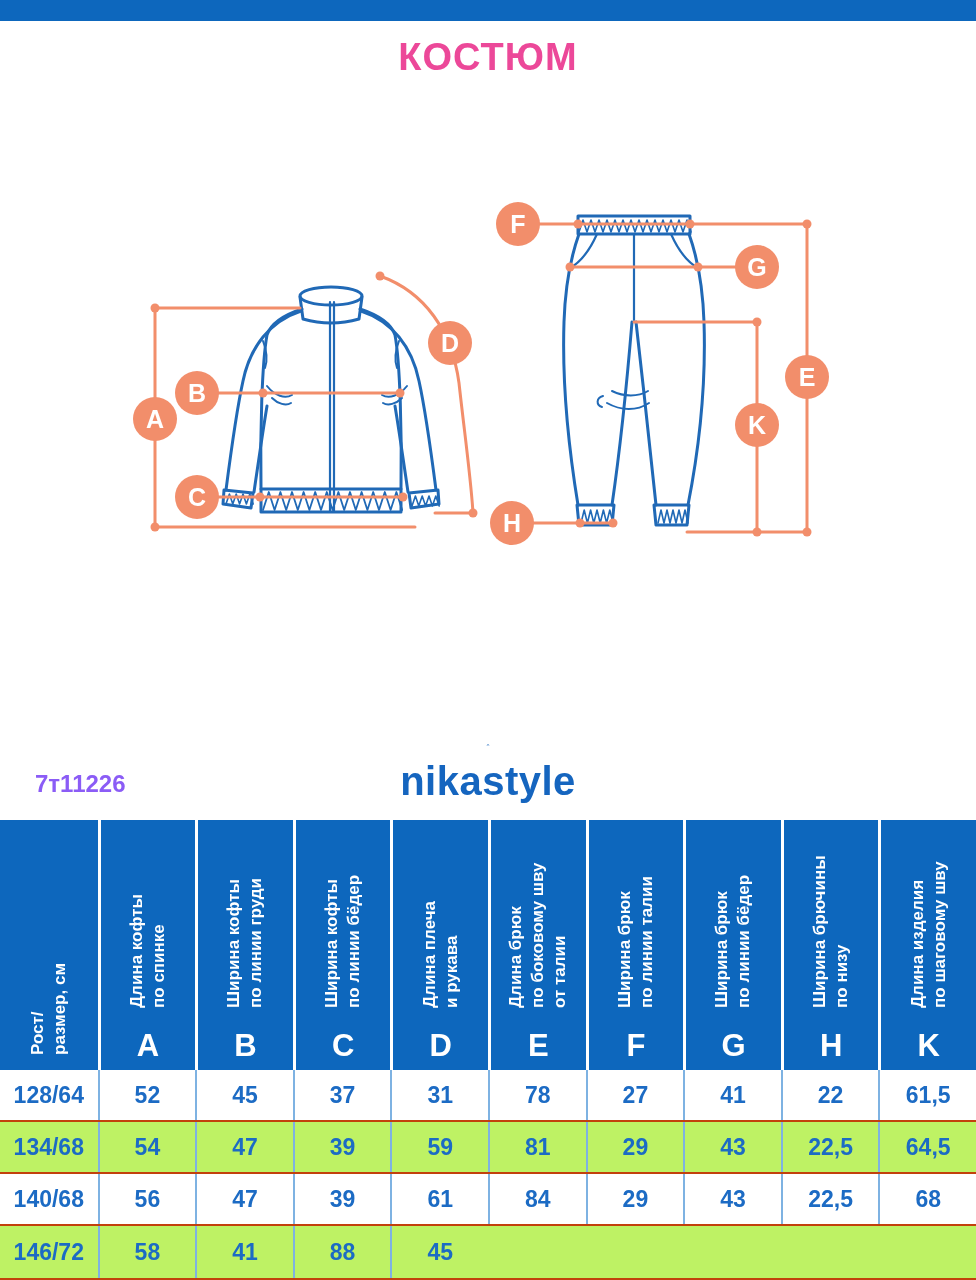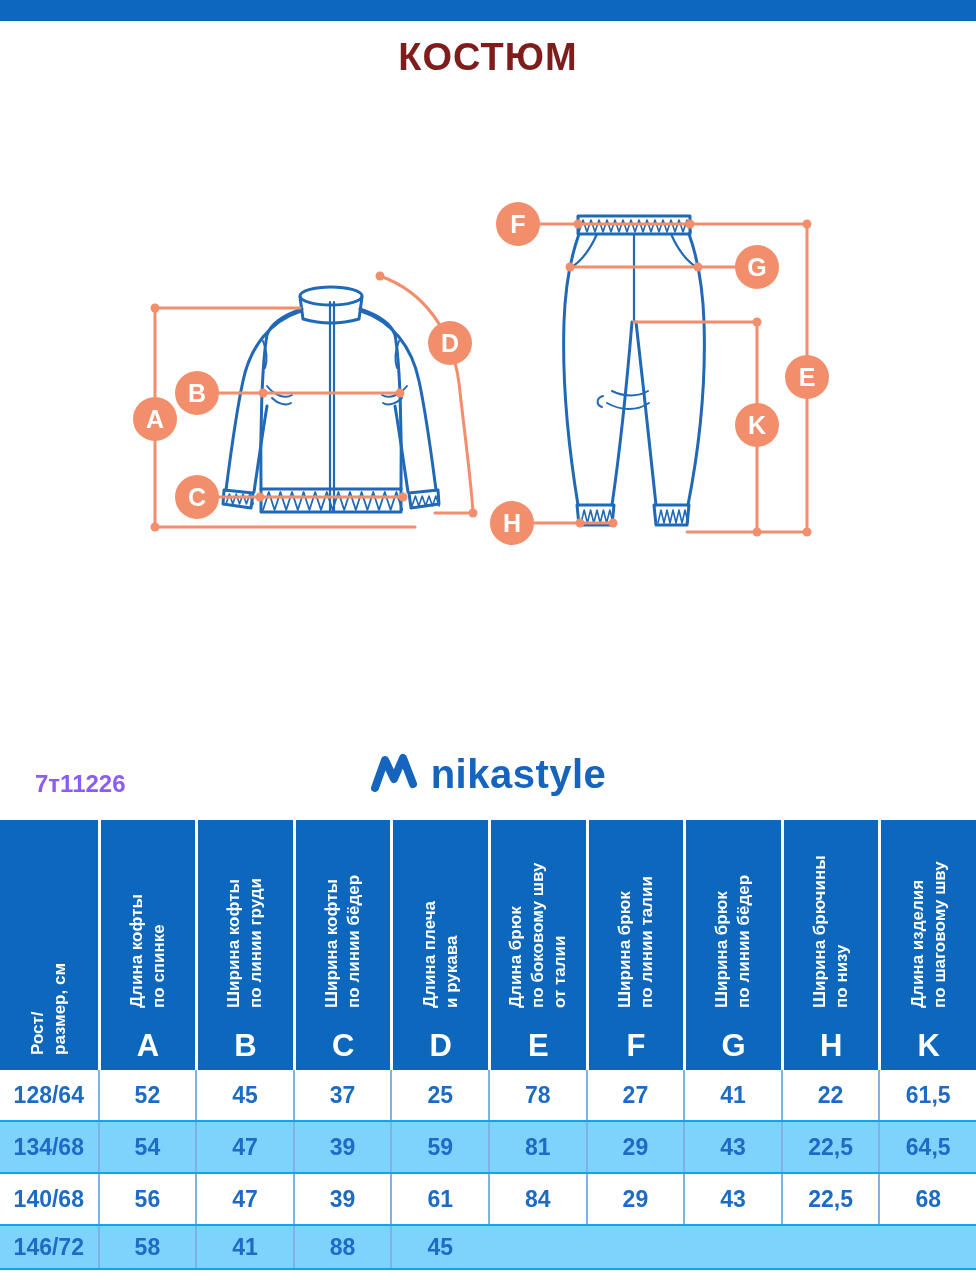--- a/index.html
+++ b/index.html
@@ -3,29 +3,29 @@
 <meta charset="utf-8">
 <style>
   html,body{margin:0;padding:0;}
   body{
     width:976px;height:1280px;position:relative;background:#ffffff;
     font-family:"Liberation Sans","DejaVu Sans",sans-serif;overflow:hidden;
   }
   .topbar{position:absolute;top:0;left:0;width:976px;height:21px;background:#0d67bd;}
   .page-title{
     position:absolute;top:36px;left:0;width:976px;text-align:center;
-    font-size:38px;font-weight:700;letter-spacing:1px;color:#7f1d1d;
+    font-size:38px;font-weight:700;letter-spacing:1px;color:#ec4899;
   }
   .diagram{position:absolute;top:200px;left:0;width:976px;height:350px;}
   .article{
     position:absolute;top:770px;left:35px;font-size:24px;font-weight:600;color:#8b5cf6;
   }
   .brand{
     position:absolute;top:744px;left:0;width:976px;height:60px;
-    display:flex;align-items:center;justify-content:center;gap:13px;
+    display:flex;align-items:center;justify-content:center;gap:13px;flex-direction:column;
   }
   .brand-text{font-size:40px;font-weight:700;color:#1565bf;letter-spacing:0.5px;}
   
   .size-table{position:absolute;top:820px;left:0;width:976px;}
   .thead{
     display:grid;grid-template-columns:repeat(10,1fr);
     height:250px;background:#0d67bd;
   }
   .hcell{position:relative;overflow:hidden;}
   .hcell + .hcell{border-left:3px solid #ffffff;}
@@ -35,25 +35,25 @@
     text-align:left;font-size:17px;font-weight:700;line-height:1.3;
     color:#ffffff;white-space:pre-line;
   }
   .rot--full{top:125px;width:220px;}
   .letter{
     position:absolute;bottom:6px;left:0;right:0;text-align:center;
     font-size:31px;font-weight:700;color:#ffffff;
   }
   .trow{
     display:grid;grid-template-columns:repeat(10,1fr);
-    height:52px;box-sizing:border-box;border-bottom:2px solid #0ea5e9;
+    height:52px;box-sizing:border-box;border-bottom:2px solid #c2410c;
     background:#ffffff;
   }
-  .trow--alt{background:#7dd3fc;}
-  .trow:last-child{height:44px;}
+  .trow--alt{background:#bef264;}
+  .trow:last-child{height:54px;}
   .tcell{
     display:flex;align-items:center;justify-content:center;
     font-size:23px;font-weight:700;color:#1c6bc4;box-sizing:border-box;
   }
   .tcell + .tcell{border-left:2px solid #7eb2e2;}
 </style>
 </head>
 <body>
 
 <div class="topbar"></div>
@@ -233,21 +233,21 @@
 по шаговому шву</div>
       <div class="letter">K</div>
     </div>
   </div>
 
   <div class="trow">
     <div class="tcell">128/64</div>
     <div class="tcell">52</div>
     <div class="tcell">45</div>
     <div class="tcell">37</div>
-    <div class="tcell">25</div>
+    <div class="tcell">31</div>
     <div class="tcell">78</div>
     <div class="tcell">27</div>
     <div class="tcell">41</div>
     <div class="tcell">22</div>
     <div class="tcell">61,5</div>
   </div>
 
   <div class="trow trow--alt">
     <div class="tcell">134/68</div>
     <div class="tcell">54</div>

